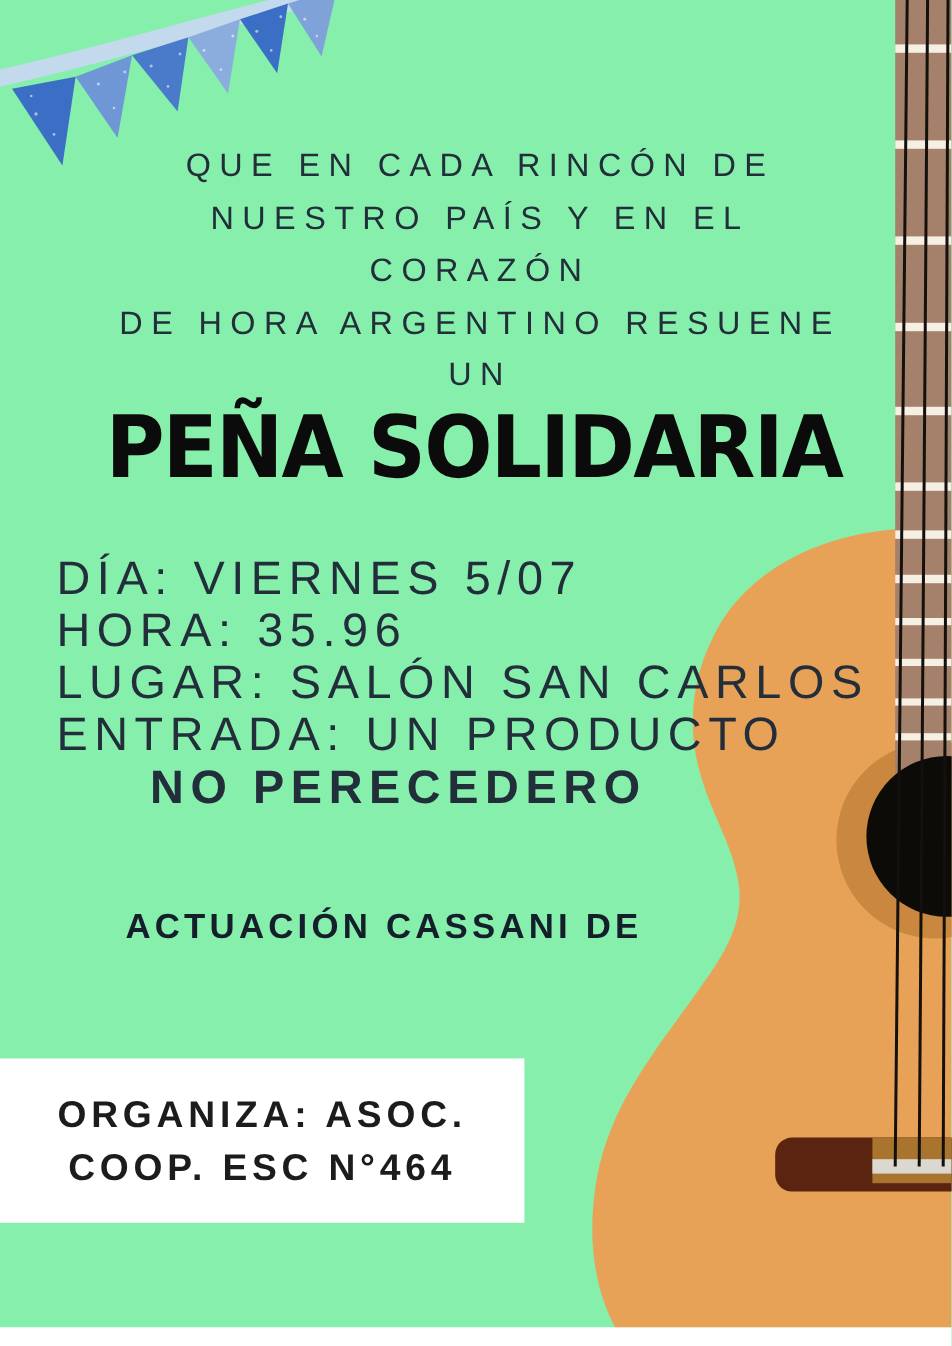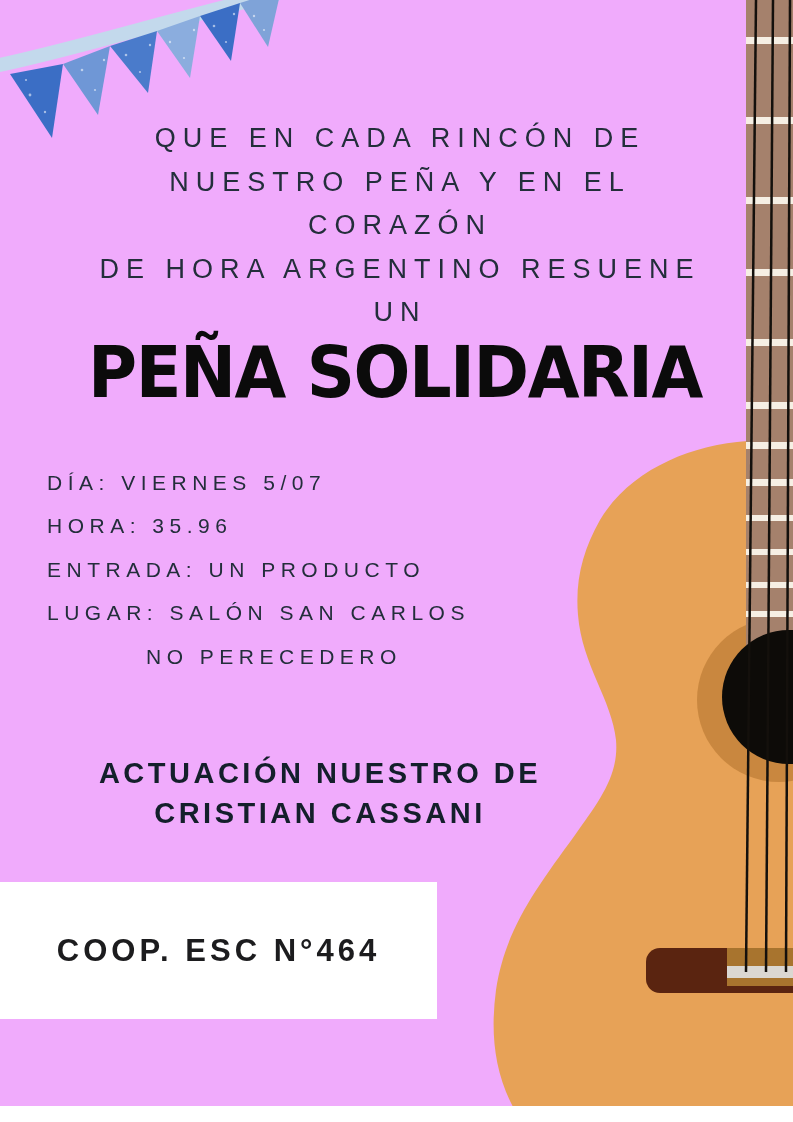--- a/index.html
+++ b/index.html
@@ -1,40 +1,40 @@
 <!DOCTYPE html>
 <html><head>
 <meta charset="utf-8">
 <style>
   html,body { margin:0; padding:0; }
   .poster {
     position:relative; width:793px; height:1106px;
-    background:#f0abfc; overflow:hidden;
+    background:#86efac; overflow:hidden;
     font-family:"Liberation Sans", sans-serif;
   }
   svg.layer { position:absolute; left:0; top:0; }
 
   .headline {
     position:absolute; top:117px; left:85px; width:630px;
     text-align:center; font-size:27px; letter-spacing:7px;
     line-height:43.5px; color:#232e3b; font-weight:400;
   }
   .title {
     position:absolute; top:331px; left:45px; width:700px;
     text-align:center; font-family:"DejaVu Sans", sans-serif;
     font-weight:bold; font-size:67px; letter-spacing:-1.5px;
     color:#0b0b0b; transform:scaleY(1.07); transform-origin:top center;
     white-space:nowrap;
   }
   .details {
     position:absolute; top:461px; left:47px;
-    font-size:21px; letter-spacing:5.5px; line-height:43.4px;
+    font-size:39px; letter-spacing:5.5px; line-height:43.4px;
     color:#232e3b; white-space:nowrap;
   }
-  .details .indent { margin-left:99px; }
+  .details .indent { margin-left:78px;font-weight:bold; }
   .special {
     position:absolute; top:753px; left:0; width:640px;
     text-align:center; font-weight:bold; font-size:29px;
     letter-spacing:3.5px; line-height:40px; color:#141f2b;
   }
   .org-box {
     position:absolute; left:0; top:882px; width:437px; height:137px;
     background:#ffffff; display:flex; flex-direction:column;
     justify-content:center; align-items:center;
     font-weight:bold; font-size:31px; letter-spacing:4px;
@@ -108,36 +108,36 @@
       <circle cx="214" cy="26" r="1.3"></circle>
         <circle cx="226" cy="42" r="1.1"></circle>
         <circle cx="234" cy="14" r="1.2"></circle>
       <circle cx="254" cy="16" r="1.2"></circle>
         <circle cx="264" cy="30" r="1.1"></circle>
     </g>
   </svg>
 
   <div class="headline">
     <div>QUE EN CADA RINCÓN DE</div>
-    <div>NUESTRO PEÑA Y EN EL CORAZÓN</div>
+    <div>NUESTRO PAÍS Y EN EL CORAZÓN</div>
     <div>DE HORA ARGENTINO RESUENE UN</div>
   </div>
 
   <div class="title">PEÑA SOLIDARIA</div>
 
   <div class="details">
     <div>DÍA: VIERNES 5/07</div>
     <div>HORA: 35.96</div>
+    <div>LUGAR: SALÓN SAN CARLOS</div>
     <div>ENTRADA: UN PRODUCTO</div>
-    <div>LUGAR: SALÓN SAN CARLOS</div>
     <div class="indent">NO PERECEDERO</div>
   </div>
 
   <div class="special">
-    <div>ACTUACIÓN NUESTRO DE</div>
-    <div>CRISTIAN CASSANI</div>
+    <div>ACTUACIÓN CASSANI DE</div>
   </div>
 
   <div class="org-box">
+    <div>ORGANIZA: ASOC.</div>
     <div>COOP. ESC N°464</div>
   </div>
 
 </div>
 
 </body></html>

